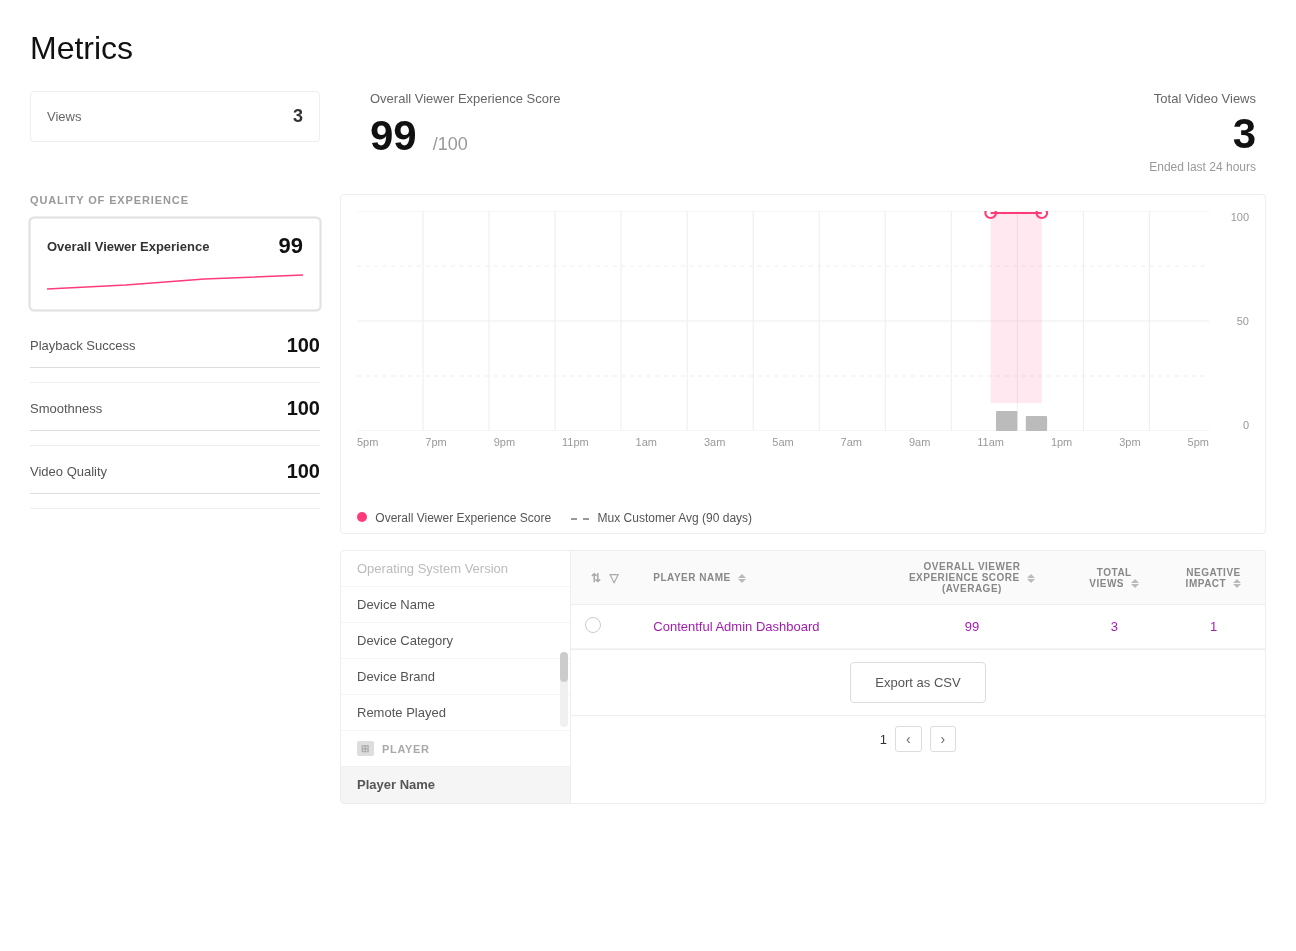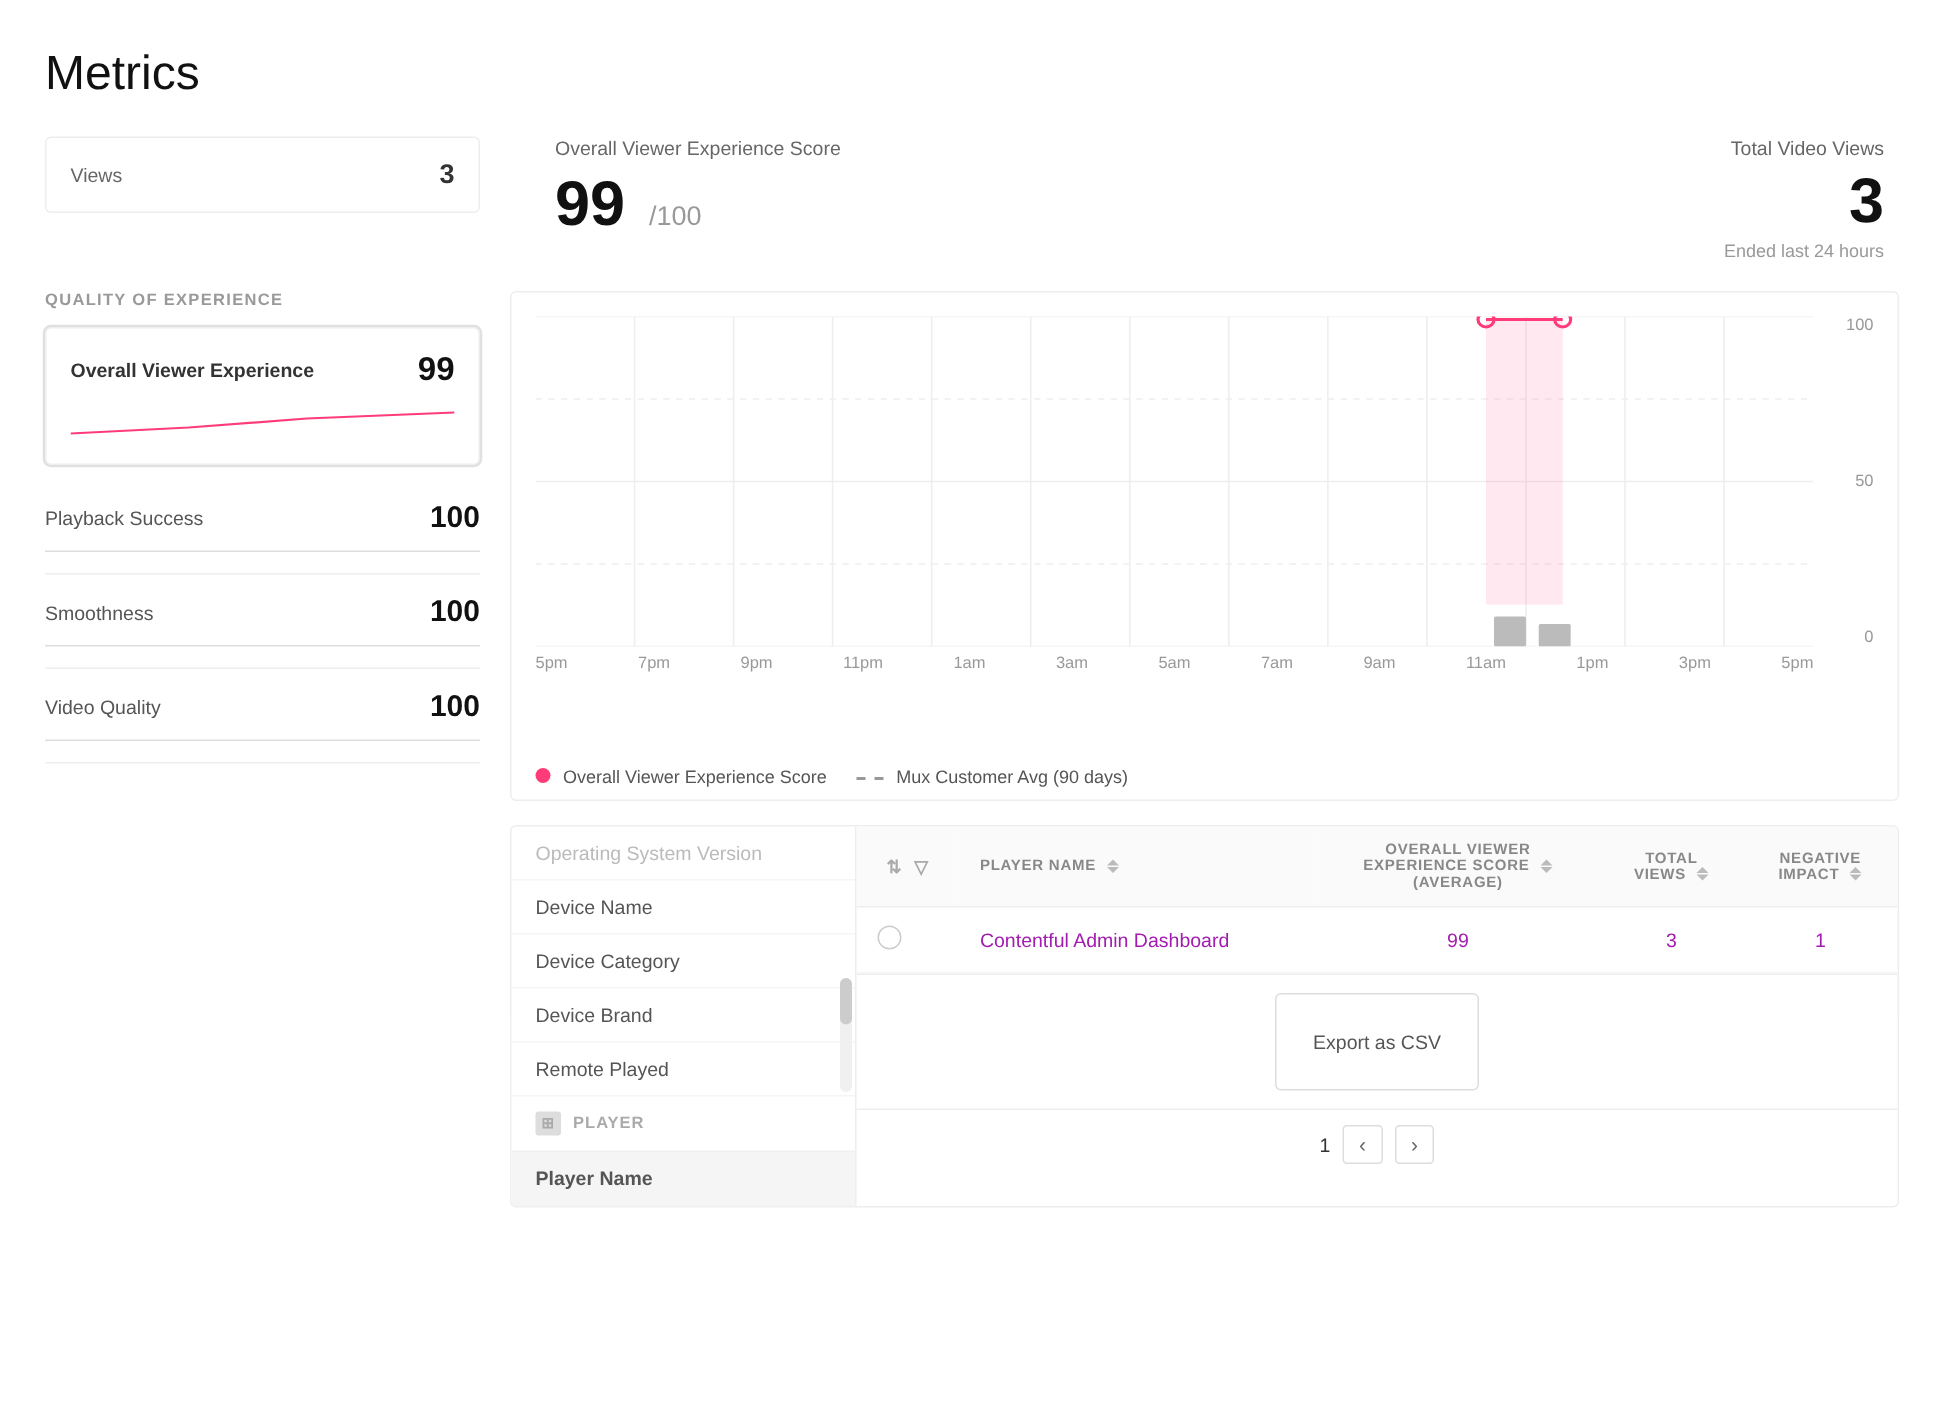--- a/index.html
+++ b/index.html
@@ -79,21 +79,21 @@
     .col-sort span { display: block; width: 0; height: 0; }
     .sort-up { border-left: 4px solid transparent; border-right: 4px solid transparent; border-bottom: 4px solid #bbb; }
     .sort-down { border-left: 4px solid transparent; border-right: 4px solid transparent; border-top: 4px solid #bbb; }
     
     .player-row-filter { display: flex; align-items: center; gap: 8px; padding: 0 6px; }
     
     .checkbox-cell { width: 30px; }
     .checkbox { width: 16px; height: 16px; border: 1px solid #ccc; border-radius: 50%; display: inline-block; }
     
     .export-row { padding: 12px; text-align: center; border-top: 1px solid #eee; }
-    .export-btn { background: #fff; border: 1px solid #ddd; padding: 24px 24px; border-radius: 4px; font-size: 13px; color: #555; cursor: pointer; }
+    .export-btn { background: #fff; border: 1px solid #ddd; padding: 12px 24px; border-radius: 4px; font-size: 13px; color: #555; cursor: pointer; }
     
     .pagination { display: flex; align-items: center; justify-content: center; gap: 8px; padding: 10px; border-top: 1px solid #eee; }
     .page-num { font-size: 13px; color: #333; }
     .page-btn { background: #fff; border: 1px solid #ddd; padding: 4px 10px; border-radius: 3px; cursor: pointer; font-size: 14px; color: #666; }
     
     .scrollbar-area { width: 8px; background: #f0f0f0; border-radius: 4px; position: absolute; right: 2px; top: 40%; height: 30%; }
     .scrollbar-thumb { width: 100%; height: 40%; background: #ccc; border-radius: 4px; }
   </style>
 </head>
 <body>

